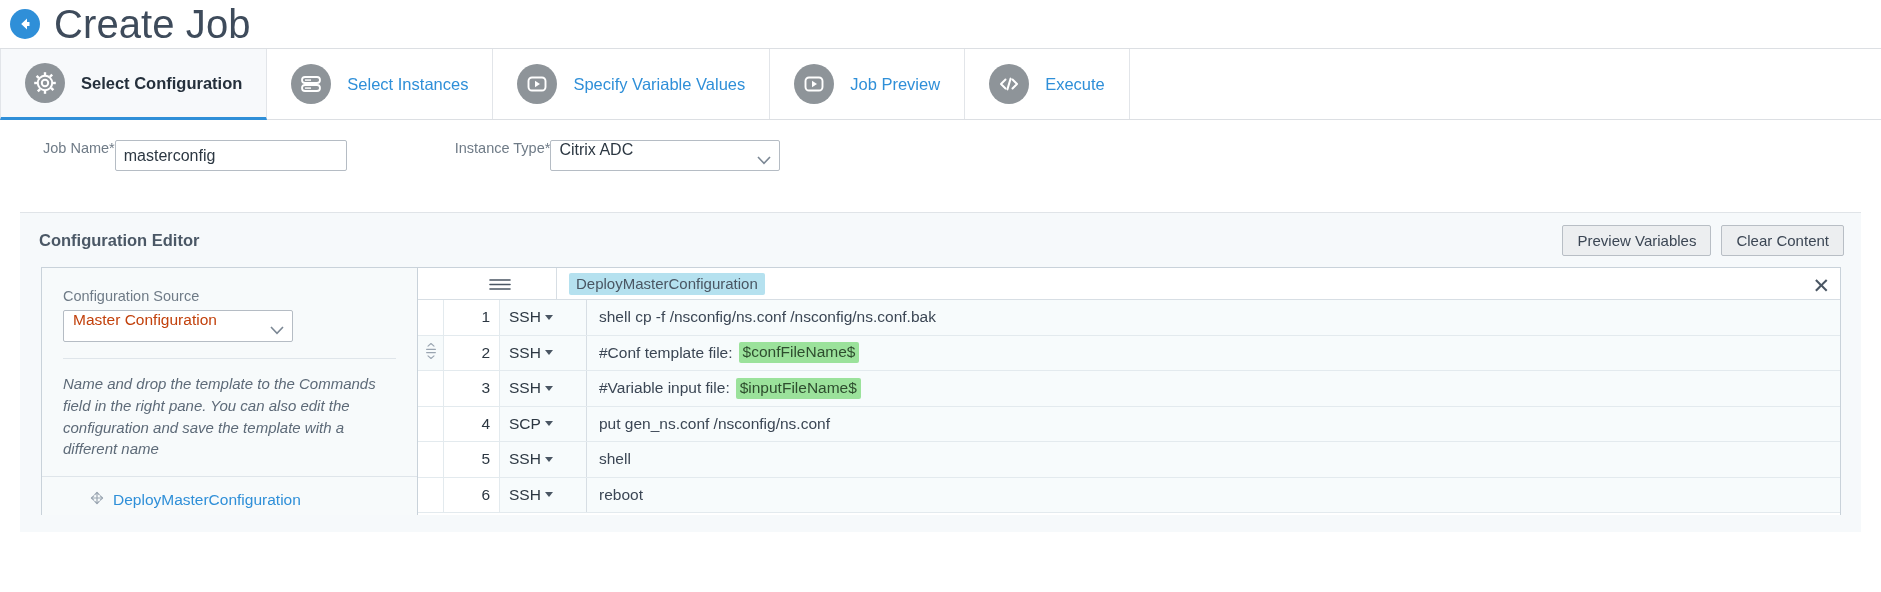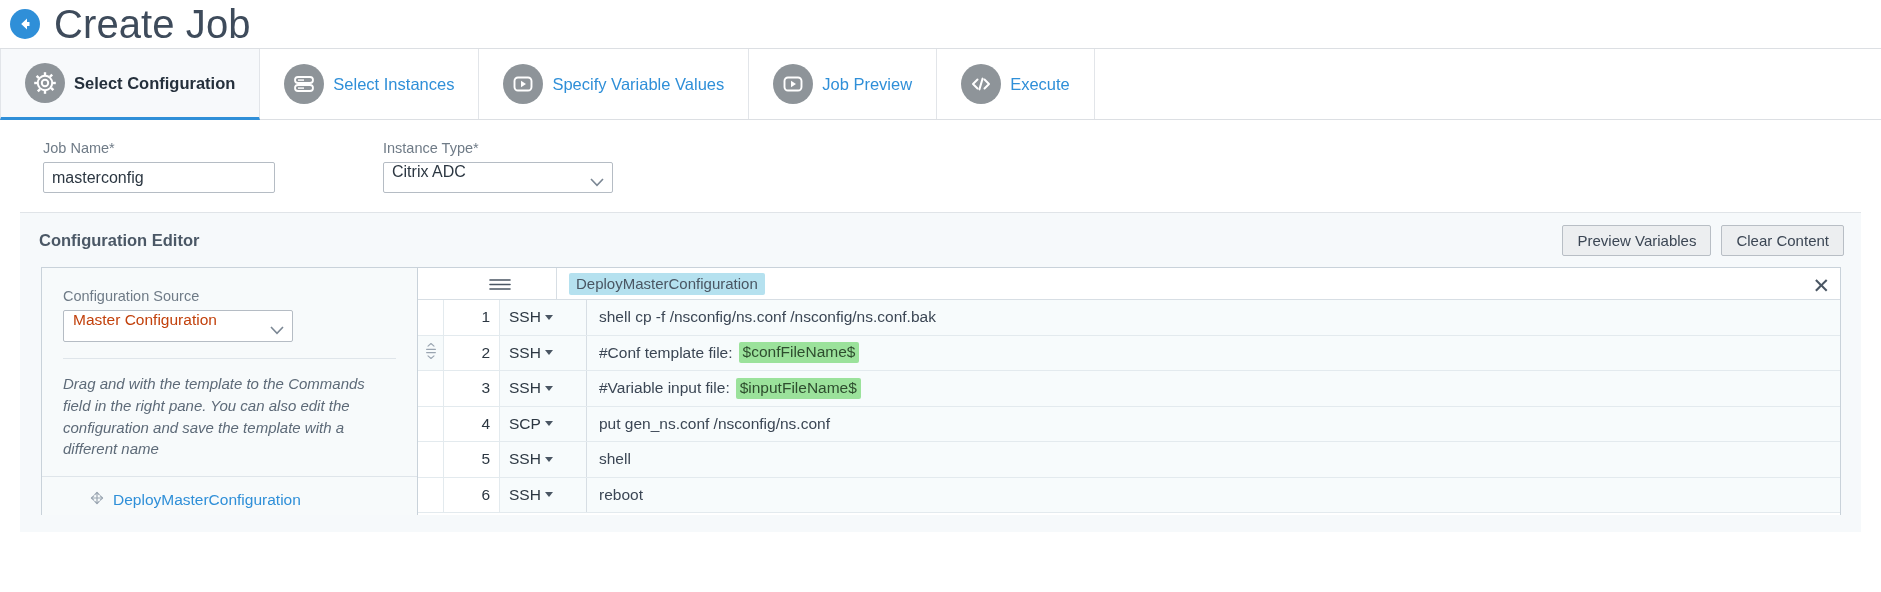--- a/index.html
+++ b/index.html
@@ -41,21 +41,21 @@
     display: flex;
     align-items: stretch;
     height: 72px;
     border-top: 1px solid #dcdfe3;
     border-bottom: 1px solid #dcdfe3;
     background: #ffffff;
   }
   .wiz-tab {
     display: flex;
     align-items: center;
-    gap: 9px;
+    gap: 16px;
     padding: 0 24px;
     border-right: 1px solid #e2e5e9;
     cursor: pointer;
     white-space: nowrap;
   }
   .wiz-tab:first-child { border-left: 1px solid #e2e5e9; }
   .wiz-tab.active {
     background: #f7f9fb;
     border-bottom: 3px solid #2f8fd8;
     margin-bottom: -1px;
@@ -79,21 +79,21 @@
   }
   .wiz-rest { flex: 1 1 auto; }
 
   
   .form-row {
     display: flex;
     padding: 20px 0 0 43px;
     gap: 108px;
     height: 80px;
   }
-  .field { display: flex; flex-direction: column; }
+  .field { display: flex; flex-direction: row; }
   .field-label {
     font-size: 14.5px;
     color: #6f7b87;
     margin-bottom: 6px;
   }
   .text-input {
     width: 232px; height: 31px;
     border: 1px solid #b5bcc4;
     border-radius: 2px;
     font-size: 16px;
@@ -452,21 +452,21 @@
             <span>Master Configuration</span>
           </div>
           <span class="caret">
             <svg width="14" height="9" viewBox="0 0 14 9">
                 <polyline points="1,1 7,7.4 13,1" fill="none" stroke="#7b8794" stroke-width="1.6"></polyline>
               </svg>
           </span>
         </div>
       </div>
 
-      <div class="hint">Drag and with the template to the Commands field in the right pane. You can also edit the configuration and save the template with a different name</div>
+      <div class="hint">Name and drop the template to the Commands field in the right pane. You can also edit the configuration and save the template with a different name</div>
 
       <div class="tmpl-row">
         <span class="drag-handle-ic">
           <svg width="14" height="14" viewBox="0 0 14 14">
             <g fill="none" stroke="#9aa5b1" stroke-width="1.2" stroke-linecap="round" stroke-linejoin="round">
               <line x1="7" y1="1.5" x2="7" y2="12.5"></line>
               <line x1="1.5" y1="7" x2="12.5" y2="7"></line>
               <polyline points="4.8,3.7 7,1.5 9.2,3.7"></polyline>
               <polyline points="4.8,10.3 7,12.5 9.2,10.3"></polyline>
               <polyline points="3.7,4.8 1.5,7 3.7,9.2"></polyline>

